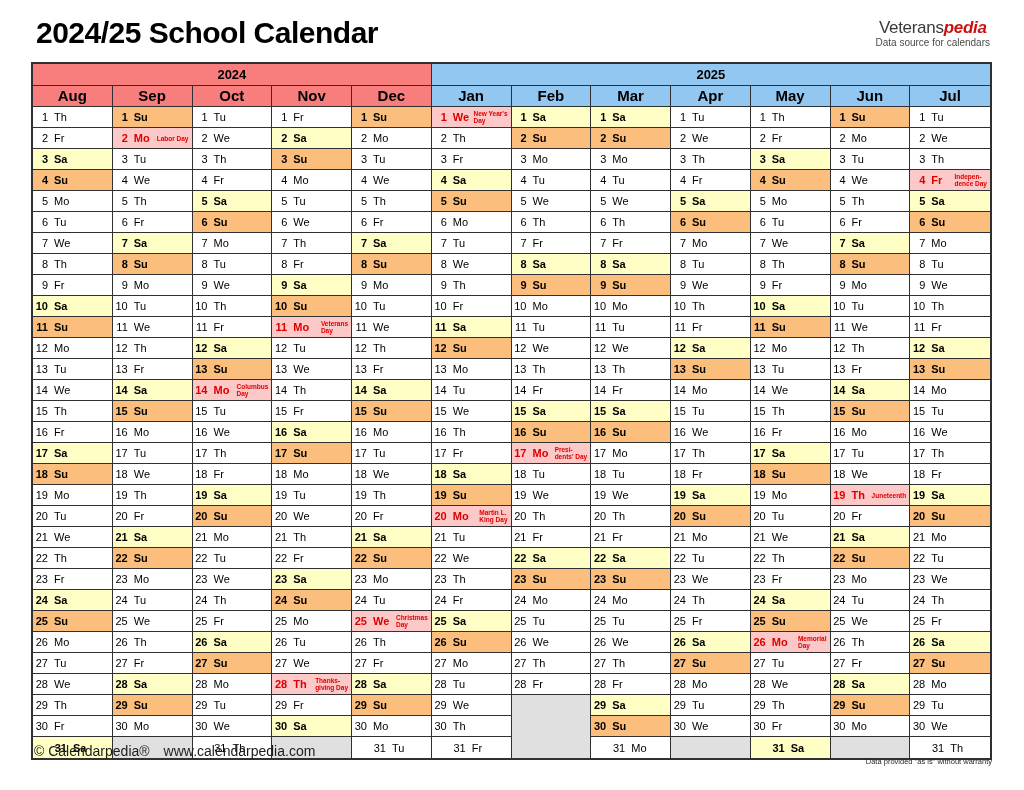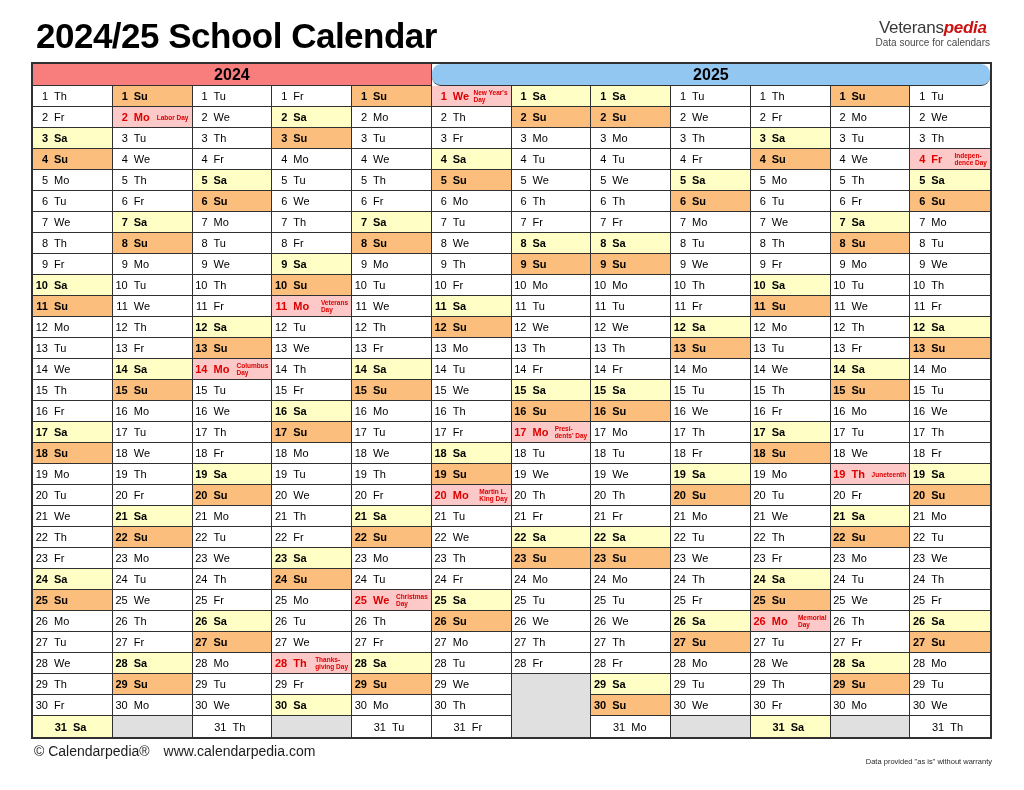--- a/index.html
+++ b/index.html
@@ -1,38 +1,38 @@
 <!DOCTYPE html>
 <html><head>
 <meta charset="utf-8">
 <style>
   html,body{margin:0;padding:0;}
   body{
     width:1024px;height:790px;position:relative;background:#ffffff;
     font-family:"Liberation Sans","DejaVu Sans",sans-serif;overflow:hidden;
   }
   .page-title{
-    position:absolute;left:36px;top:16px;font-size:35px;font-weight:bold;color:#000;
+    position:absolute;left:36px;top:16px;font-size:30px;font-weight:bold;color:#000;
     letter-spacing:-0.5px;
   }
   .logo{position:absolute;right:34px;top:19px;text-align:center;line-height:1.05;}
   .logo-line{font-size:17px;color:#3a3a3a;letter-spacing:-0.3px;}
   .logo-pedia{color:#cc1111;font-weight:bold;font-style:italic;text-align:right;}
   .logo-tagline{font-size:10px;color:#4a4a4a;margin-top:1px;}
 
   .cal{
     position:absolute;left:31px;top:62px;width:961px;
     border:2px solid #303030;box-sizing:border-box;background:#fff;
   }
   .year-row,.month-row,.days{display:grid;grid-template-columns:repeat(12,1fr);}
   .year-cell{
-    height:21px;line-height:21px;text-align:center;font-weight:bold;font-size:16px;color:#000;
+    height:21px;line-height:21px;text-align:center;font-weight:bold;font-size:13px;color:#000;
     border-right:1px solid #303030;border-bottom:1px solid #303030;
   }
-  .year-cell:last-child{border-right:none;border-radius:9px;}
+  .year-cell:last-child{border-right:none;}
   .month-cell{
     height:20px;line-height:20px;text-align:center;font-weight:bold;font-size:15px;color:#000;
     border-right:1px solid #303030;border-bottom:1px solid #303030;
   }
   .month-cell:last-child{border-right:none;}
   .days{grid-auto-rows:21px;}
   .day-cell{
     display:flex;align-items:center;font-size:11px;color:#000;background:#fff;
     border-right:1px solid #303030;border-bottom:1px solid #303030;overflow:hidden;
   }
@@ -62,20 +62,34 @@
 <div class="logo">
   <div class="logo-line"><span>Veterans</span><span class="logo-pedia">pedia</span></div>
   <div class="logo-tagline">Data source for calendars</div>
 </div>
 
 <div class="cal">
   <div class="year-row">
       <div class="year-cell" style="grid-column: span 5; background: rgb(248, 126, 126);">2024</div>
       <div class="year-cell" style="grid-column: span 7; background: rgb(146, 199, 242);">2025</div>
     </div>
+  <div class="month-row">
+      <div class="month-cell" style="background: rgb(248, 126, 126);">Aug</div>
+      <div class="month-cell" style="background: rgb(248, 126, 126);">Sep</div>
+      <div class="month-cell" style="background: rgb(248, 126, 126);">Oct</div>
+      <div class="month-cell" style="background: rgb(248, 126, 126);">Nov</div>
+      <div class="month-cell" style="background: rgb(248, 126, 126);">Dec</div>
+      <div class="month-cell" style="background: rgb(146, 199, 242);">Jan</div>
+      <div class="month-cell" style="background: rgb(146, 199, 242);">Feb</div>
+      <div class="month-cell" style="background: rgb(146, 199, 242);">Mar</div>
+      <div class="month-cell" style="background: rgb(146, 199, 242);">Apr</div>
+      <div class="month-cell" style="background: rgb(146, 199, 242);">May</div>
+      <div class="month-cell" style="background: rgb(146, 199, 242);">Jun</div>
+      <div class="month-cell" style="background: rgb(146, 199, 242);">Jul</div>
+    </div>
   <div class="days">
       <div class="day-cell">
         <span class="day-num">1</span>
         <span class="day-dow">Th</span>
       </div>
       <div class="day-cell sun">
         <span class="day-num">1</span>
         <span class="day-dow">Su</span>
       </div>
       <div class="day-cell">

